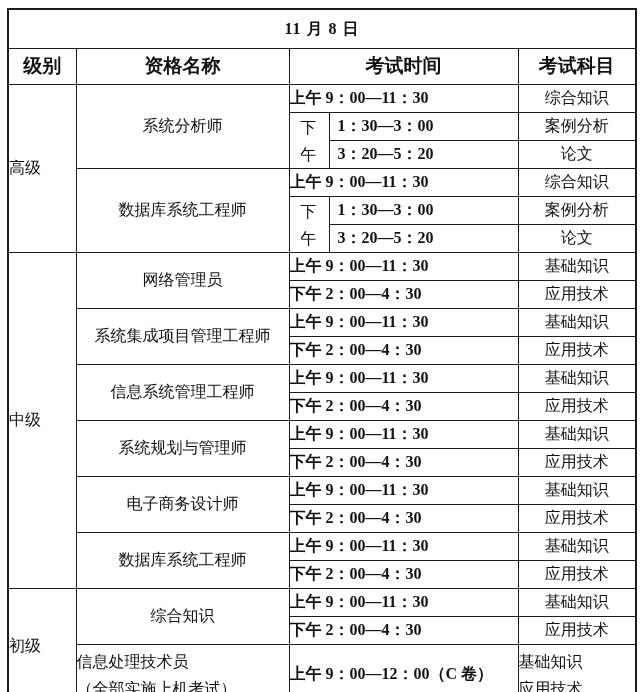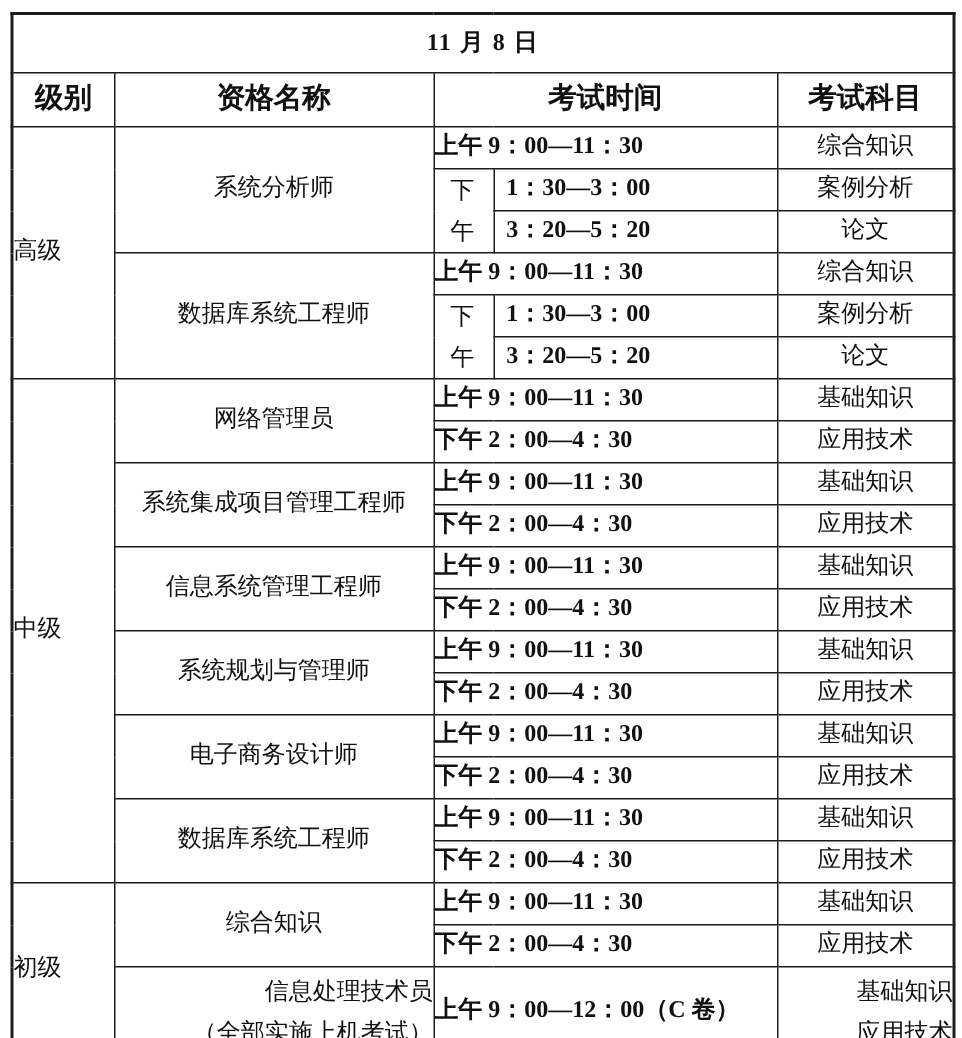--- a/index.html
+++ b/index.html
@@ -73,21 +73,21 @@
   .pm-wrap {
     width: 1.1em;
     margin: 0 auto;
     line-height: 27px;
     text-align: left;
     word-break: break-all;
   }
   .block {
     display: block;
     line-height: 27px;
-    text-align: right;
+    text-align: left;
   }
 </style>
 </head>
 <body>
 
 <div class="page">
   <table class="schedule">
     <colgroup>
       <col style="width:68px">
       <col style="width:213px">

